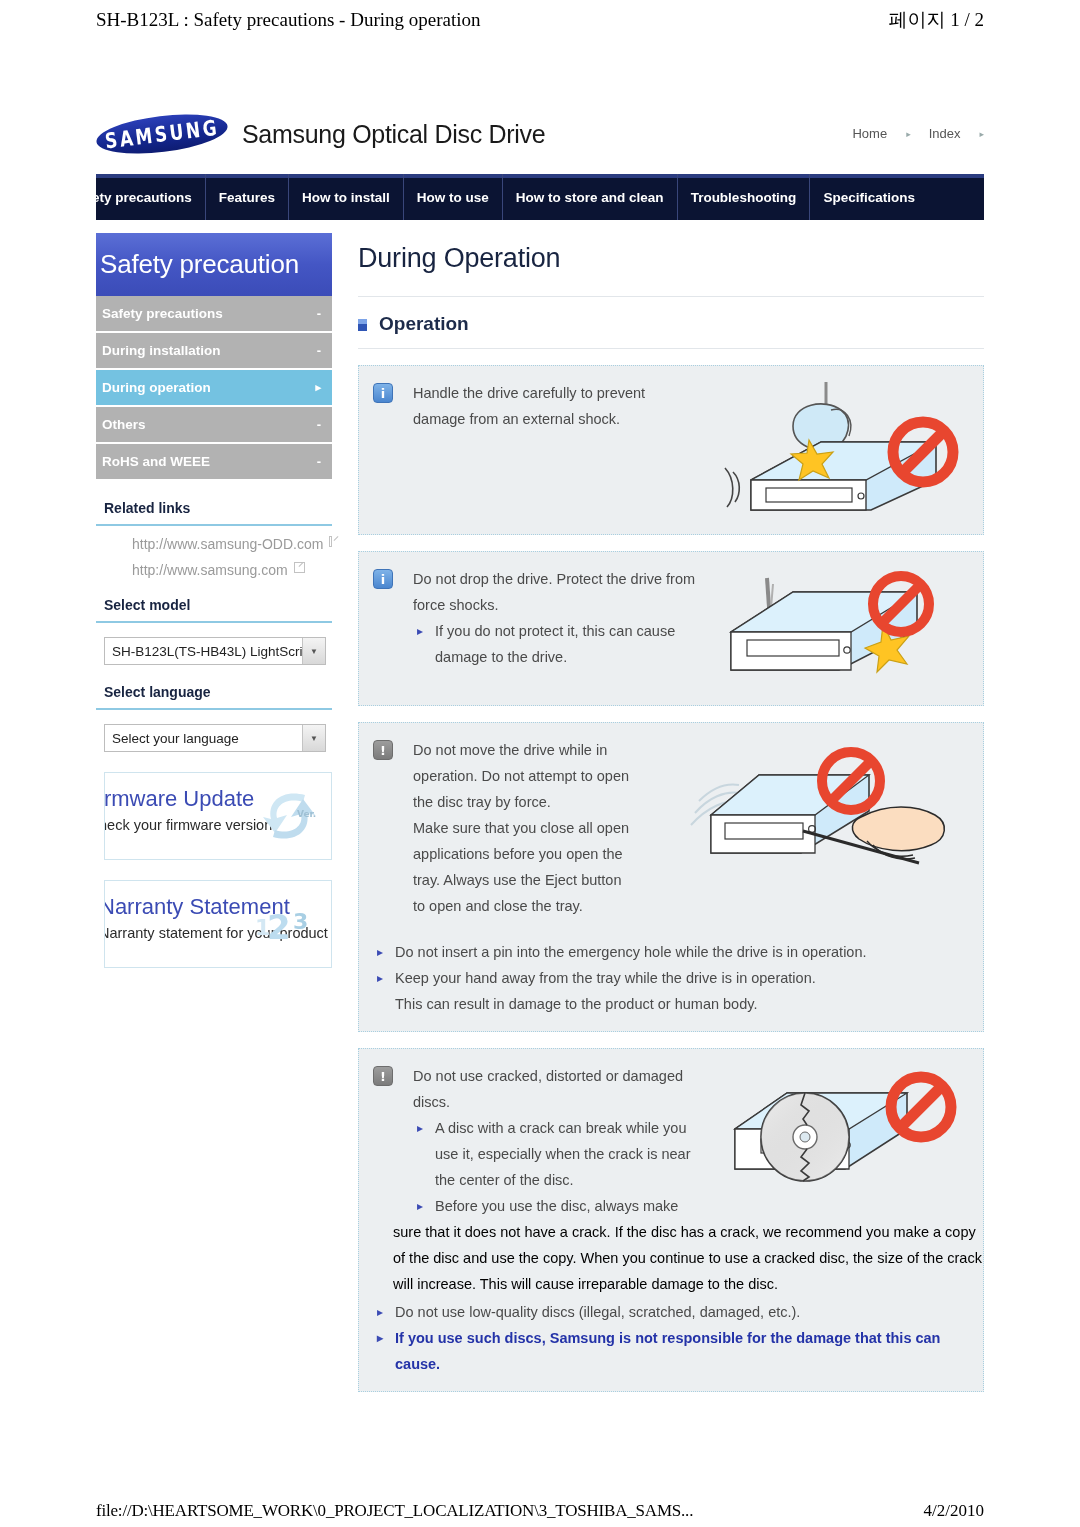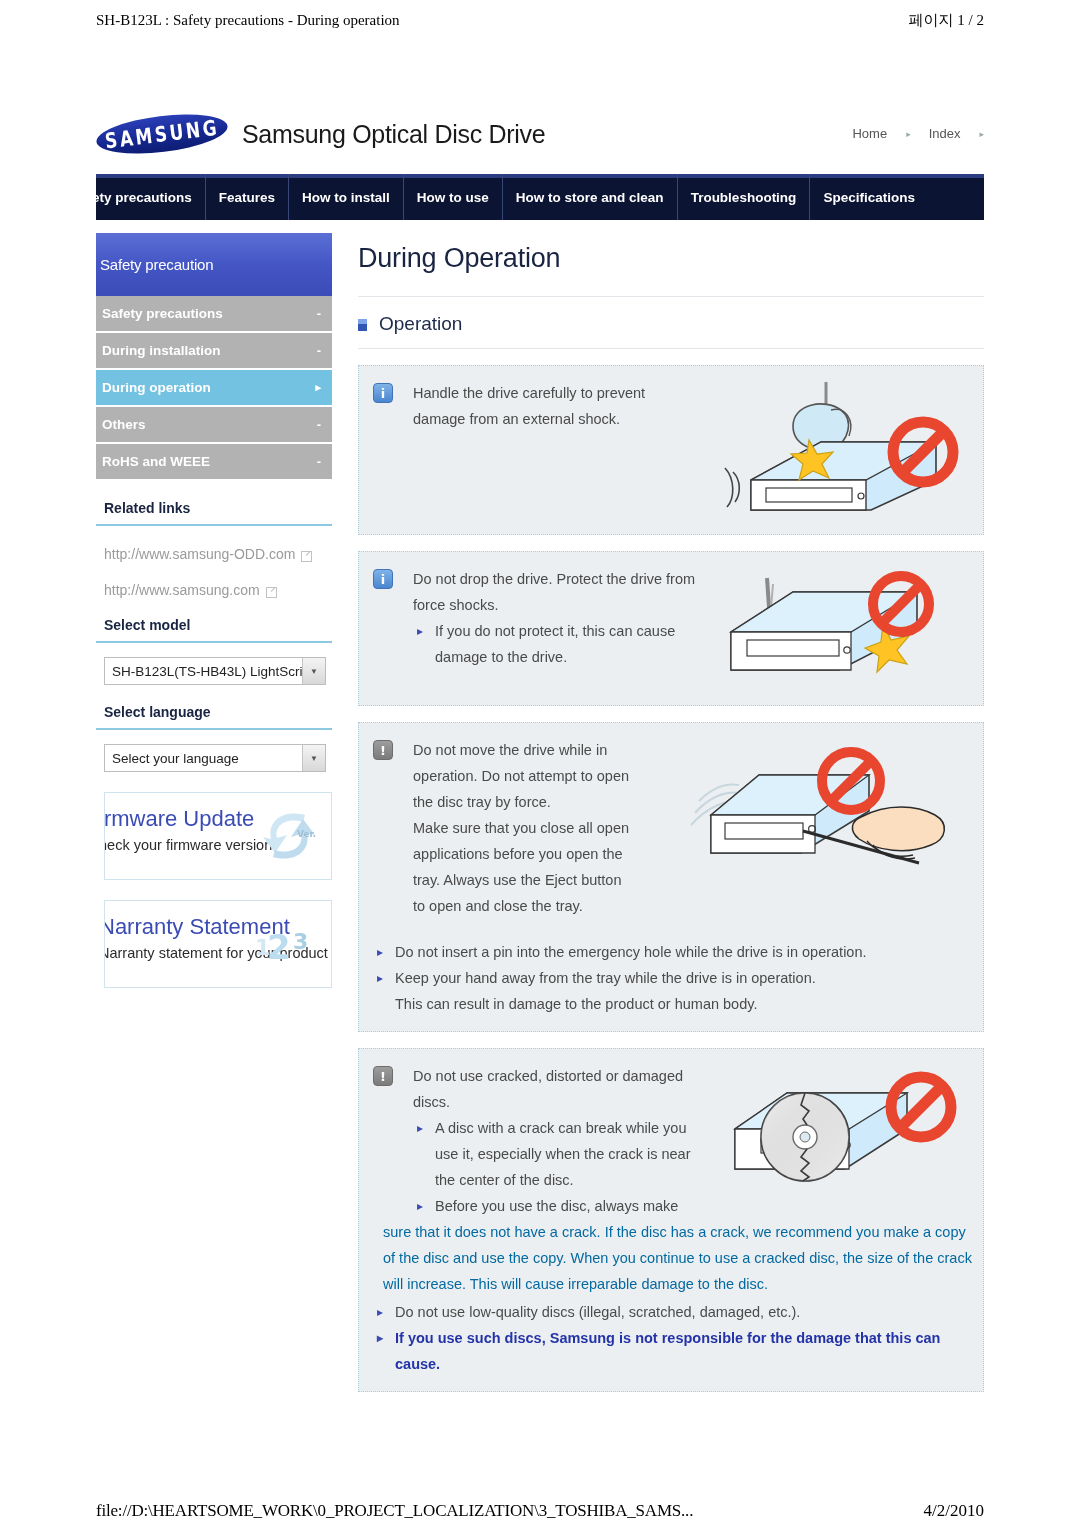--- a/index.html
+++ b/index.html
@@ -20,21 +20,21 @@
     position: absolute;
     top: 0; left: 0;
     width: 1080px;
     height: 40px;
     display: flex;
     align-items: center;
     justify-content: space-between;
     padding: 0 96px;
     box-sizing: border-box;
     font-family: "Liberation Serif", serif;
-    font-size: 15px;
+    font-size: 19px;
     color: #000;
   }
   .print-footer {
     position: absolute;
     bottom: 6px; left: 0;
     width: 1080px;
     display: flex;
     align-items: center;
     justify-content: space-between;
     padding: 0 96px;
@@ -156,21 +156,21 @@
     height: 63px;
     background: linear-gradient(180deg,#5b6fd6 0%,#4456c4 50%,#3b4cb8 100%);
     display: flex;
     align-items: center;
     padding-left: 8px;
     box-sizing: border-box;
     overflow: hidden;
   }
   .sb-header span {
     color: #ffffff;
-    font-size: 15px;
+    font-size: 26px;
     letter-spacing: -0.2px;
     white-space: nowrap;
     margin-left: -4px;
   }
   .sb-nav { margin-top: 0; }
   .sb-item {
     height: 37px;
     background: #b2b2b2;
     display: flex;
     align-items: center;
@@ -193,25 +193,26 @@
     font-weight: bold;
     color: #182441;
     margin-top: 19px;
     padding-bottom: 8px;
     padding-left: 8px;
     border-bottom: 2px solid #8ec9e3;
   }
   .sb-link {
     font-size: 14px;
     color: #9a9a9a;
-    padding: 20px 0 0 8px;
-    display: flex;
-    align-items: flex-end;
+    padding: 10px 0 0 8px;
+    display: flex;
+    align-items: flex-start;
     gap: 6px;
     white-space: nowrap;
+    margin-left: 28px;
   }
   .ext-icon {
     display: inline-block;
     width: 9px; height: 9px;
     border: 1px solid #c2c2c2;
     position: relative;
   }
   .ext-icon::after {
     content: "";
     position: absolute;
@@ -302,20 +303,21 @@
     border-bottom: 1px solid #e2e6ea;
     margin-top: 22px;
   }
   .sect-head {
     display: flex;
     align-items: center;
     gap: 12px;
     margin-top: 16px;
     padding-bottom: 13px;
     border-bottom: 1px solid #e2e6ea;
+    font-weight: bold;
   }
   .sect-bullet {
     width: 9px; height: 12px;
     background: linear-gradient(180deg,#7da4e8 0%,#7da4e8 38%,#2f55b5 38%,#2f55b5 100%);
     flex: none;
     margin-top: 1px;
   }
   .sect-head .txt {
     font-size: 19px;
     color: #1d2b4a;
@@ -384,23 +386,23 @@
     color: #3b4bb4;
     font-size: 12px;
   }
   .bullets > li.nomark { padding-left: 22px; }
   .bullets > li.nomark::before { content: ""; }
   .bullets > li.emph {
     color: #2433a8;
     font-weight: bold;
   }
   .indent-block {
-    margin-left: 10px;
+    margin-left: 20px;
     font-size: 14.5px;
-    color: #0369a1;
+    color: #000000;
     line-height: 26px;
   }
   .panel-bullets-wide { margin-top: 2px; }
 
   svg { display: block; }
 </style>
 </head>
 <body>
 
 <div class="print-header">

